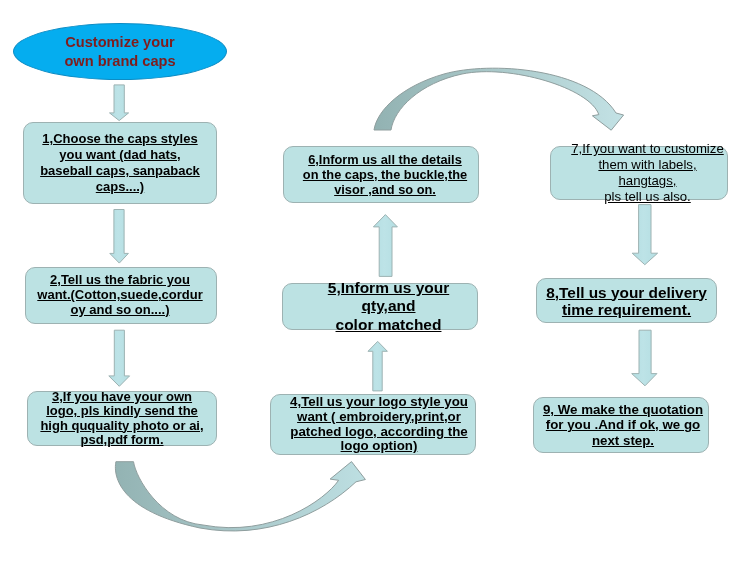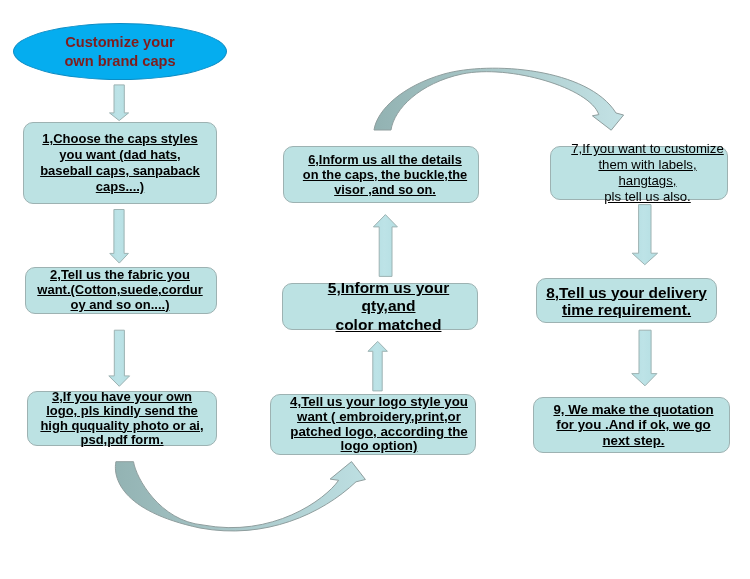--- a/index.html
+++ b/index.html
@@ -26,28 +26,28 @@
     background:#05adef;
     border:1px solid #0d8cc4;
     border-radius:50%;
     color:#7f1d1d;
     font-weight:bold;
     font-size:14.6px;
     line-height:18.4px;
   }
   svg.arrows{position:absolute;left:0;top:0;width:750px;height:579px;}
   #b1{left:23px;top:122px;width:194px;height:82px;font-size:13px;line-height:15.9px;}
-  #b2{left:25px;top:267px;width:192px;height:47px;font-size:13px;line-height:14.7px;padding-right:2px;}
+  #b2{left:25px;top:267px;width:192px;height:57px;font-size:13px;line-height:14.7px;padding-right:2px;}
   #b3{left:27px;top:391px;width:190px;height:55px;font-size:13px;line-height:14.3px;}
   #b4{left:270px;top:394px;width:206px;height:61px;font-size:13.3px;line-height:14.9px;padding-left:12px;}
   #b5{left:282px;top:283px;width:196px;height:47px;font-size:15.5px;line-height:18.3px;padding-left:17px;}
   #b6{left:283px;top:146px;width:196px;height:57px;font-size:12.8px;line-height:15px;padding-left:8px;}
   #b7{left:550px;top:146px;width:178px;height:54px;font-size:13.2px;font-weight:normal;line-height:16px;padding-left:17px;}
   #b8{left:536px;top:278px;width:181px;height:45px;font-size:15.4px;line-height:17px;}
-  #b9{left:533px;top:397px;width:197px;height:56px;font-size:13.3px;line-height:15.2px;padding-left:4px;}
+  #b9{left:533px;top:397px;width:176px;height:56px;font-size:13.3px;line-height:15.2px;padding-left:4px;}
   #start{left:13px;top:23px;width:214px;height:57px;}
 </style>
 </head>
 <body>
 
 <div id="stage">
 
   <svg class="arrows" viewBox="0 0 750 579">
     <defs>
       <linearGradient id="gdown" x1="0" y1="0" x2="1" y2="0">

